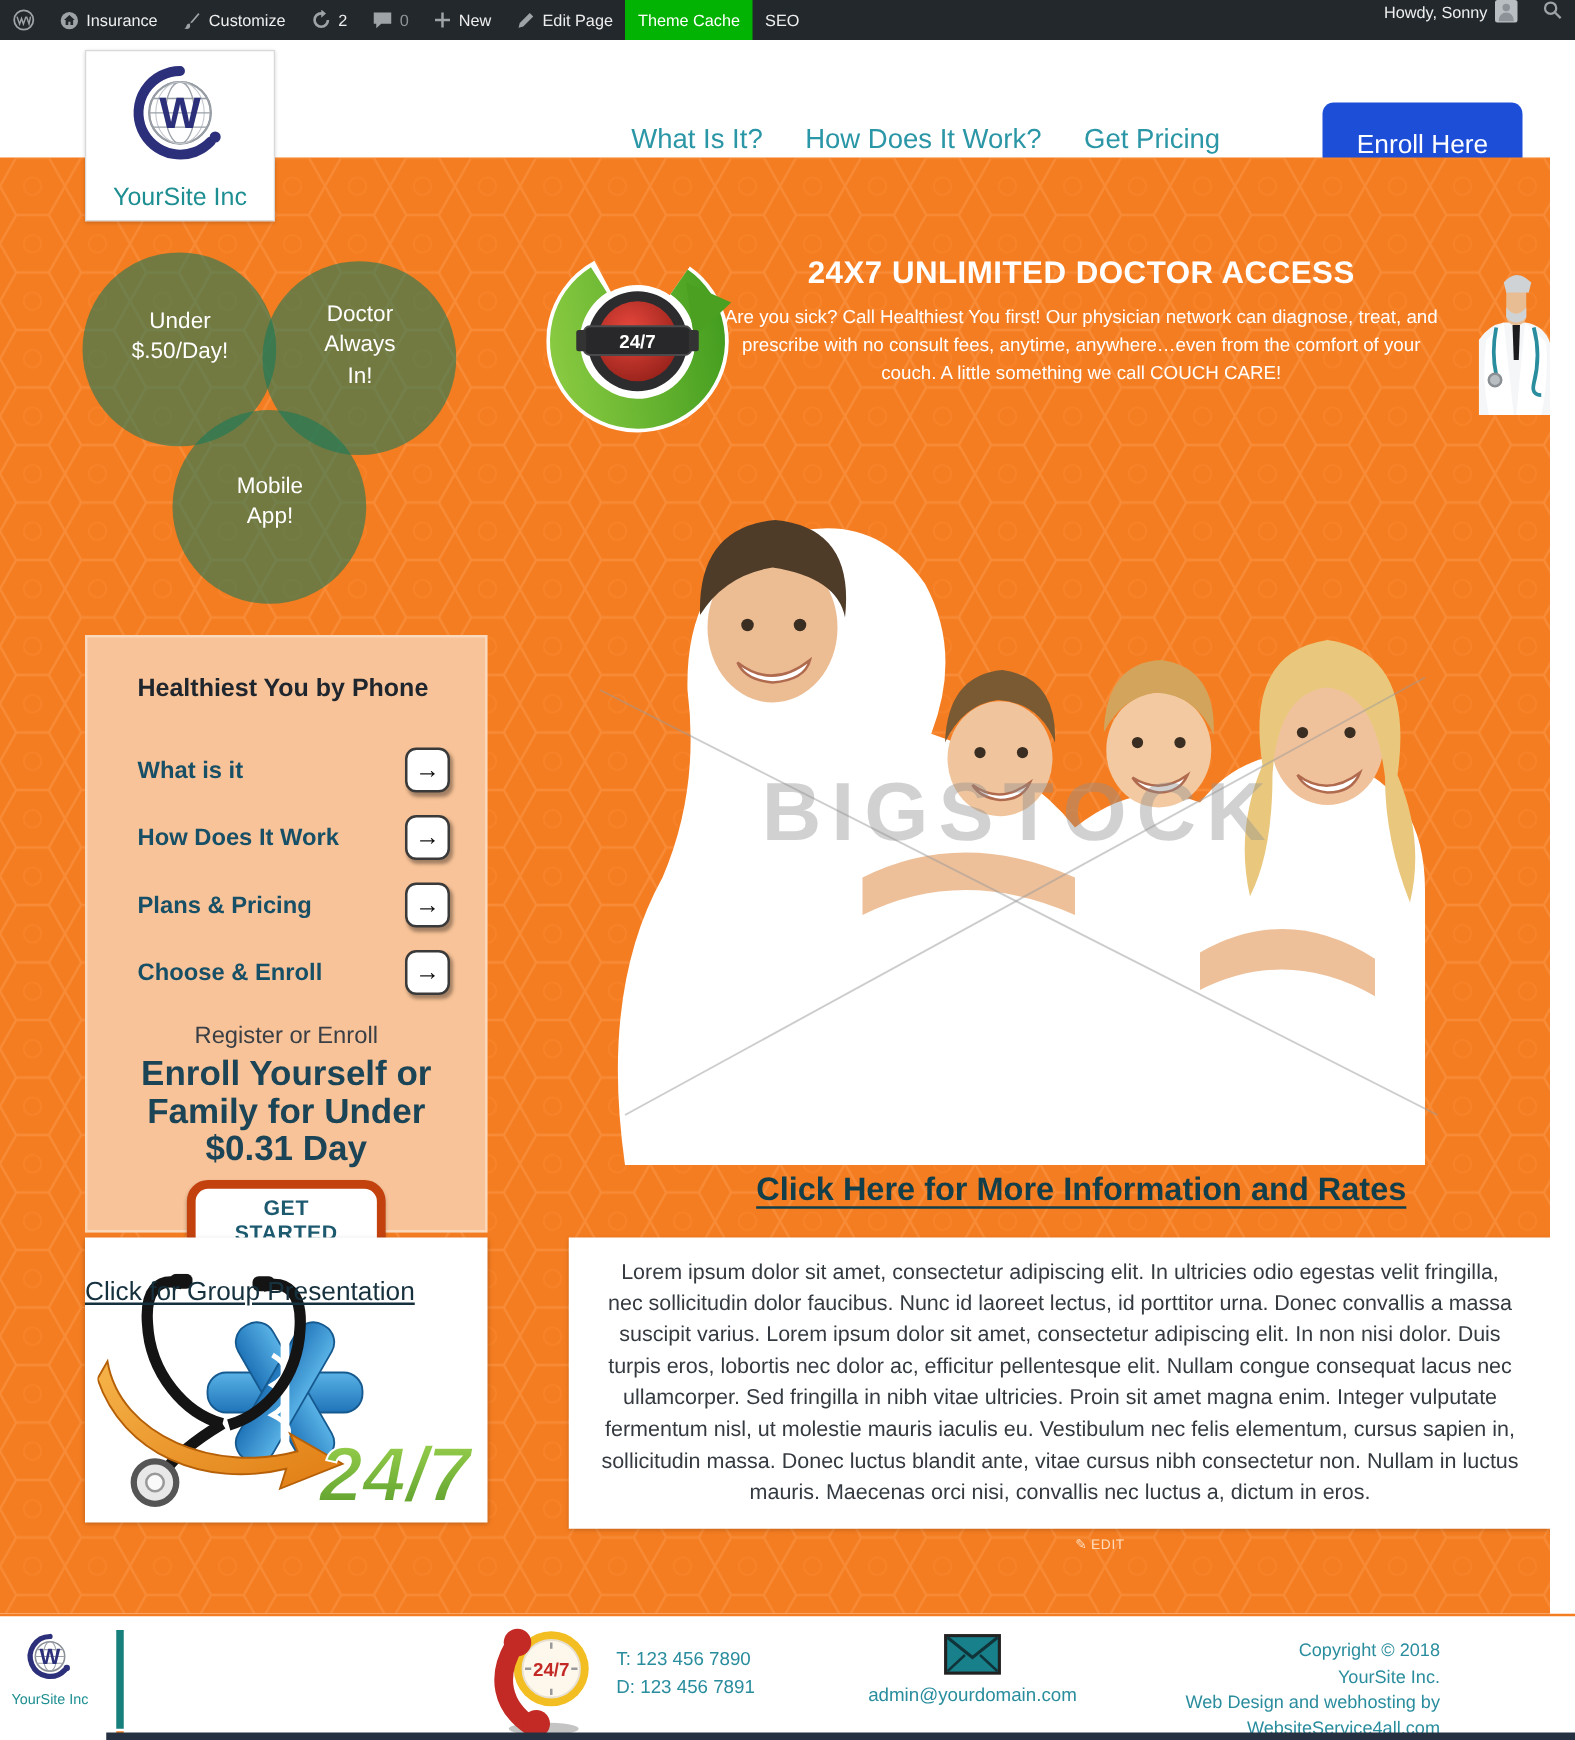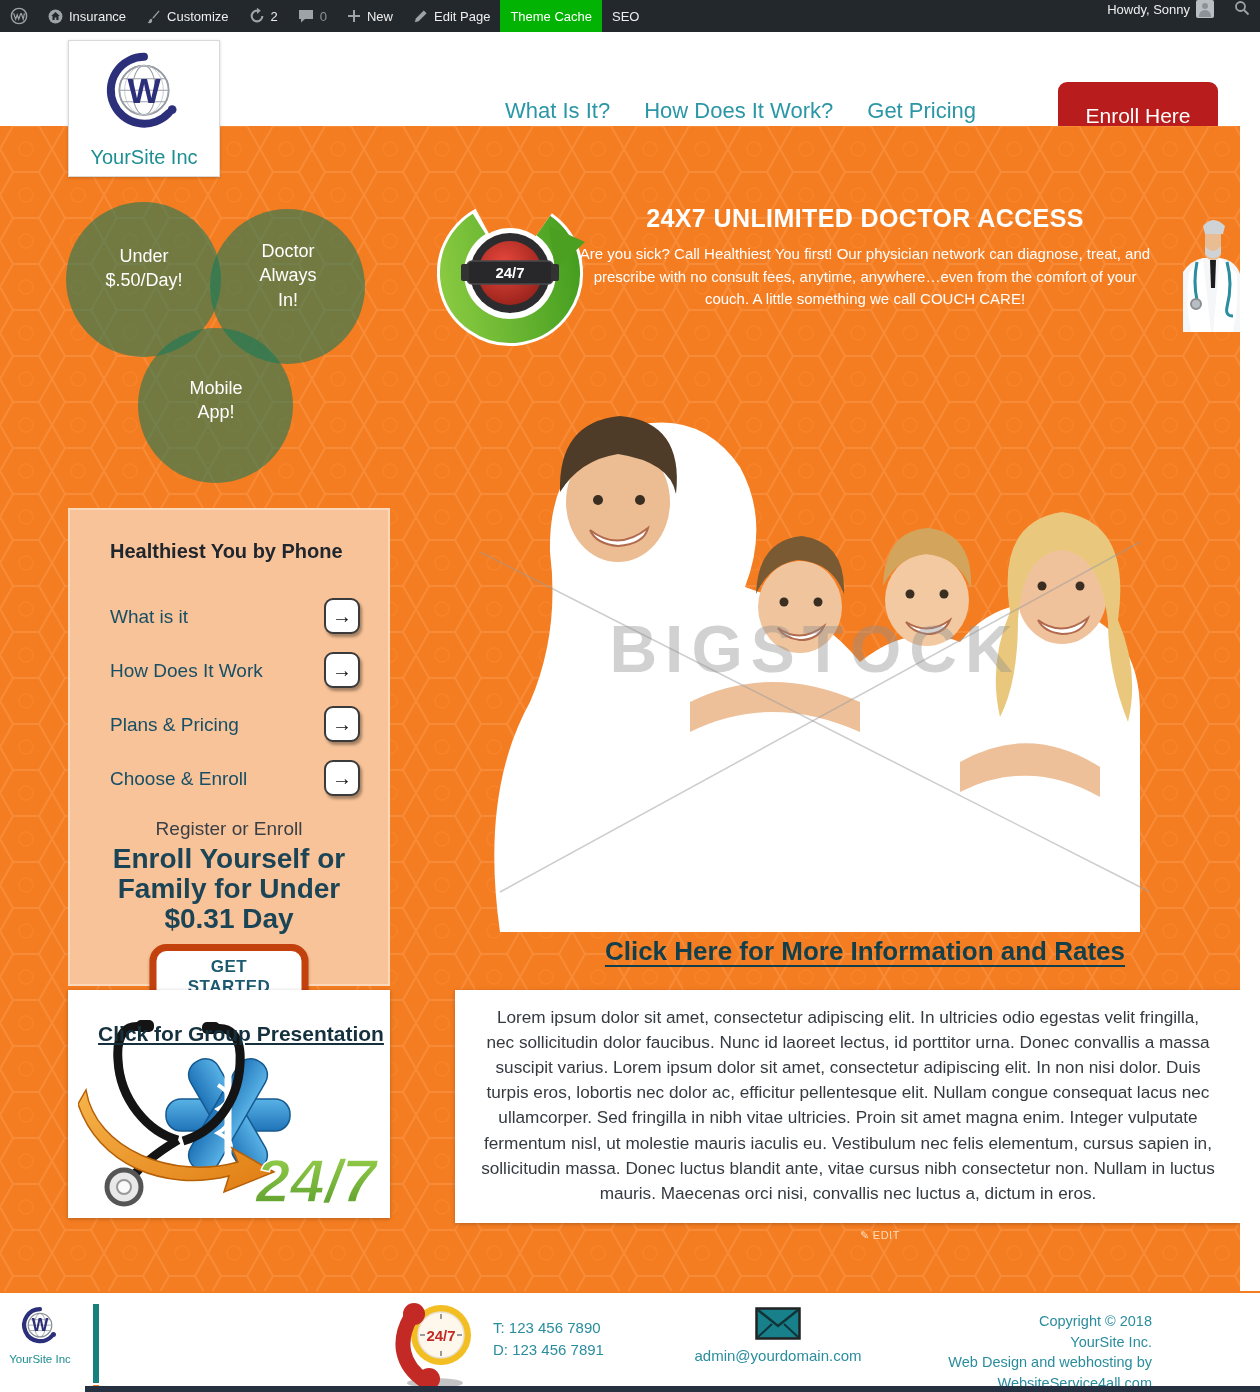--- a/index.html
+++ b/index.html
@@ -20,21 +20,21 @@
   .ab-avatar:after { content:""; position:absolute; left:3px; top:10px; width:12px; height:7px; border-radius:6px 6px 0 0; background:#8d9298; }
 
   
   .siteheader { position:absolute; left:0; top:32px; width:1260px; height:94px; background:#fff; }
   .logo-box { position:absolute; left:68px; top:40px; width:152px; height:137px; background:#fff;
               border:1px solid #d9d9d9; box-shadow:0 1px 3px rgba(0,0,0,.18); z-index:10;
               display:flex; flex-direction:column; align-items:center; justify-content:center; gap:6px; }
   .logo-text { color:#1d8e91; font-size:20px; }
   .mainnav { position:absolute; left:505px; top:32px; height:94px; display:flex; align-items:center; gap:34px; }
   .navlink { color:#2a96a6; font-size:22px; cursor:pointer; }
-  .enroll-btn { position:absolute; left:1058px; top:50px; width:160px; height:67px; background:#b91c1c; color:#fff;
+  .enroll-btn { position:absolute; left:1058px; top:50px; width:160px; height:67px; background:#1d4ed8; color:#fff;
                 border:none; border-radius:9px; font-size:21px; font-family:inherit; cursor:pointer; }
 
   
   .main-orange { position:absolute; left:0; top:126px; width:1240px; height:1165px; background:#f57d21; overflow:hidden; }
   .pattern-layer { position:absolute; inset:0; opacity:.5; }
 
   .venn-circle { position:absolute; width:155px; height:155px; border-radius:50%; background:rgba(20,120,90,0.58); }
   .venn-label { position:absolute; color:#fff; font-size:18px; text-align:center; white-space:pre-line; line-height:1.35; width:140px; }
 
   .hero-badge { position:absolute; left:437px; top:72px; }
@@ -43,34 +43,34 @@
   .hero-body { font-size:15px; line-height:1.5; }
 
   .doctor-img { position:absolute; left:1183px; top:86px; }
   .family-img { position:absolute; left:440px; top:246px; }
 
   .side-box { position:absolute; left:68px; top:382px; width:322px; height:478px; background:#f8c398;
               border:2px solid rgba(255,255,255,.35); }
   .side-title { position:absolute; left:0; top:30px; width:100%; text-align:left; padding-left:40px;
                 font-size:20px; font-weight:bold; color:#20262e; }
   .side-row { position:absolute; left:0; width:100%; height:40px; cursor:pointer; }
-  .side-row-label { position:absolute; left:40px; top:8px; font-size:19px; font-weight:normal; color:#174f66; }
+  .side-row-label { position:absolute; left:40px; top:8px; font-size:19px; font-weight:bold; color:#174f66; }
   .arrow-btn { position:absolute; right:28px; top:0; width:36px; height:36px; background:#fff; border:2px solid #3a3a3a;
                border-radius:9px; box-shadow:2px 3px 3px rgba(0,0,0,.35); display:flex; align-items:center;
                justify-content:center; font-size:20px; font-weight:bold; color:#111; cursor:pointer; }
   .side-register { position:absolute; left:0; top:308px; width:100%; text-align:center; font-size:19px; color:#3a3f46; cursor:pointer; }
   .side-heading { position:absolute; left:0; top:334px; width:100%; text-align:center; font-size:28px; font-weight:bold;
                   color:#1b4557; line-height:1.07; white-space:pre-line; }
   .get-started { position:absolute; left:50%; transform:translateX(-50%); top:434px; background:#fff; color:#1d5a70;
                  font-weight:bold; font-size:17px; font-family:inherit; border:7px solid #c2410c; border-radius:17px;
                  padding:6px 18px; letter-spacing:.5px; box-shadow:0 2px 3px rgba(0,0,0,.2); cursor:pointer; }
 
   .promo-box { position:absolute; left:68px; top:864px; width:322px; height:228px; background:#fff;
                box-shadow:0 1px 4px rgba(0,0,0,.25); }
-  .promo-title { position:absolute; left:12px; top:32px; width:100%; text-align:center; font-size:21px; font-weight:bold;
+  .promo-title { position:absolute; left:0; top:32px; width:100%; text-align:left; font-size:21px; font-weight:normal;
                  color:#16313e; text-decoration:underline; z-index:2; cursor:pointer; }
   .promo-art { position:absolute; left:10px; bottom:2px; z-index:1; }
 
   .rates-link { position:absolute; left:460px; top:810px; width:810px; text-align:center; font-size:26px; font-weight:bold;
                 color:#133f4a; text-decoration:underline; text-underline-offset:5px; cursor:pointer; }
 
   .lorem-box { position:absolute; left:455px; top:864px; width:786px; background:#fff; padding:15px 26px 17px;
                box-shadow:0 1px 4px rgba(0,0,0,.25); }
   .lorem-text { font-size:17.2px; line-height:1.46; color:#343a40; text-align:center; }
 

